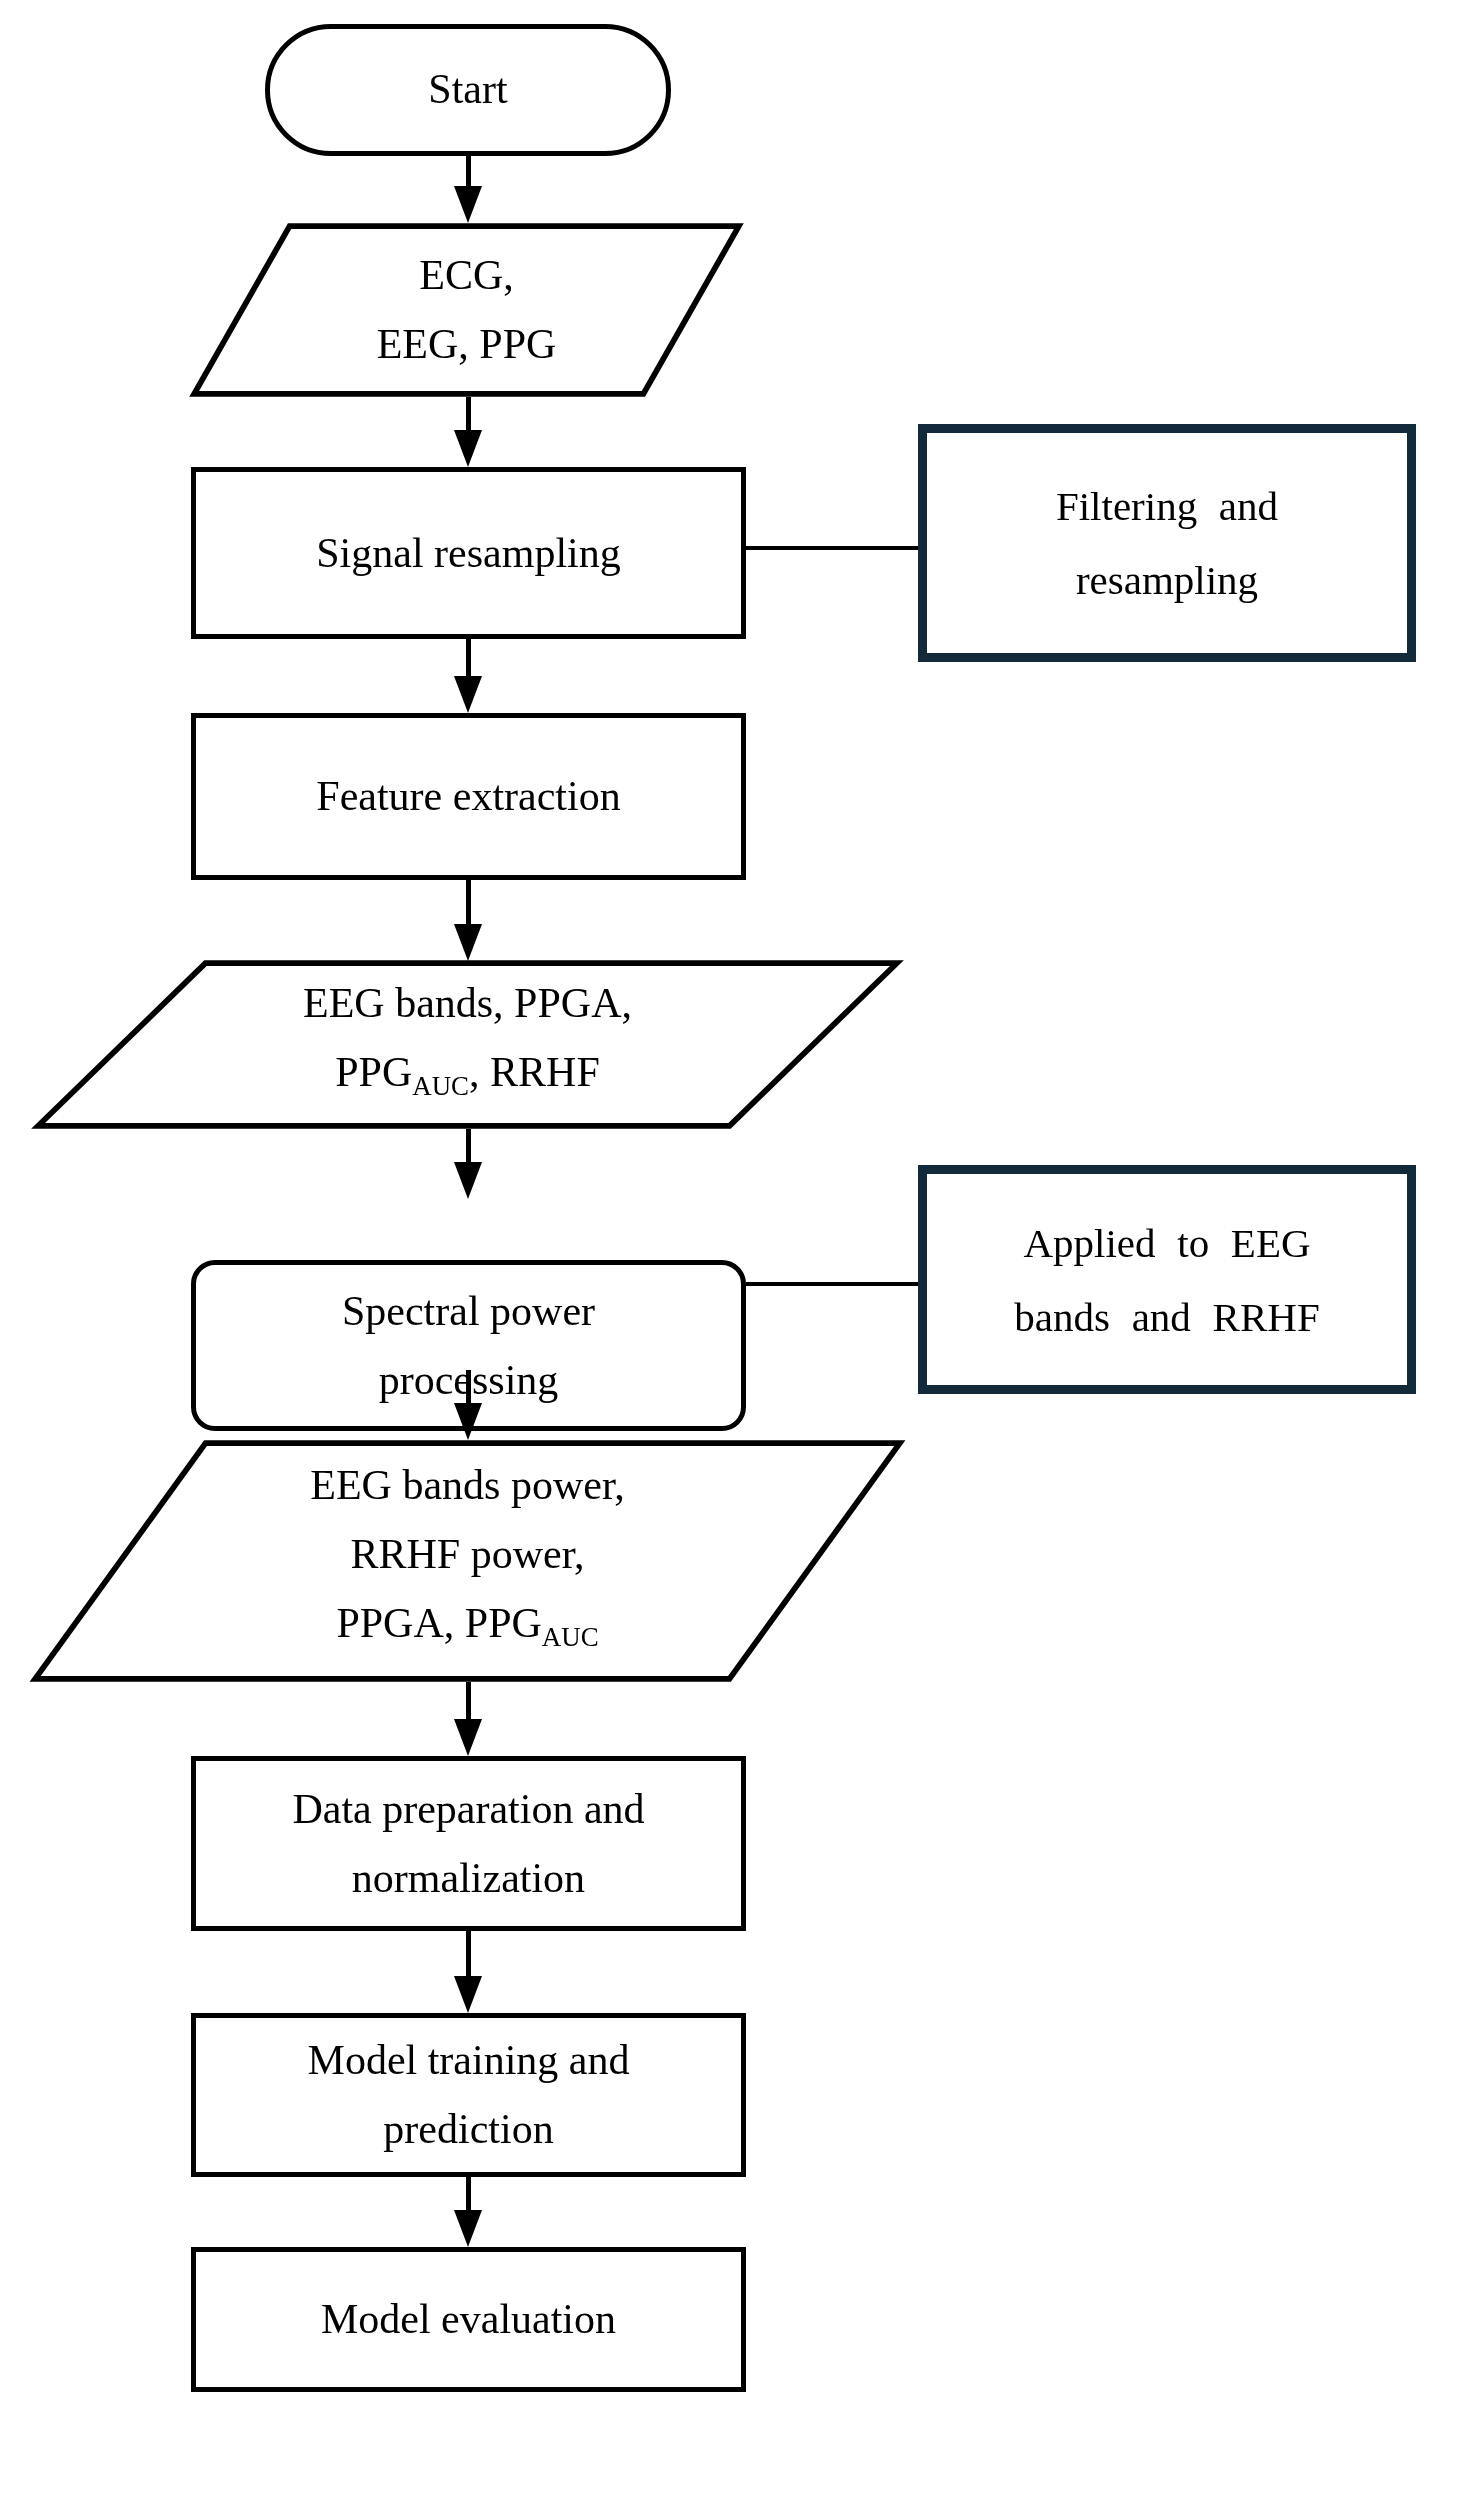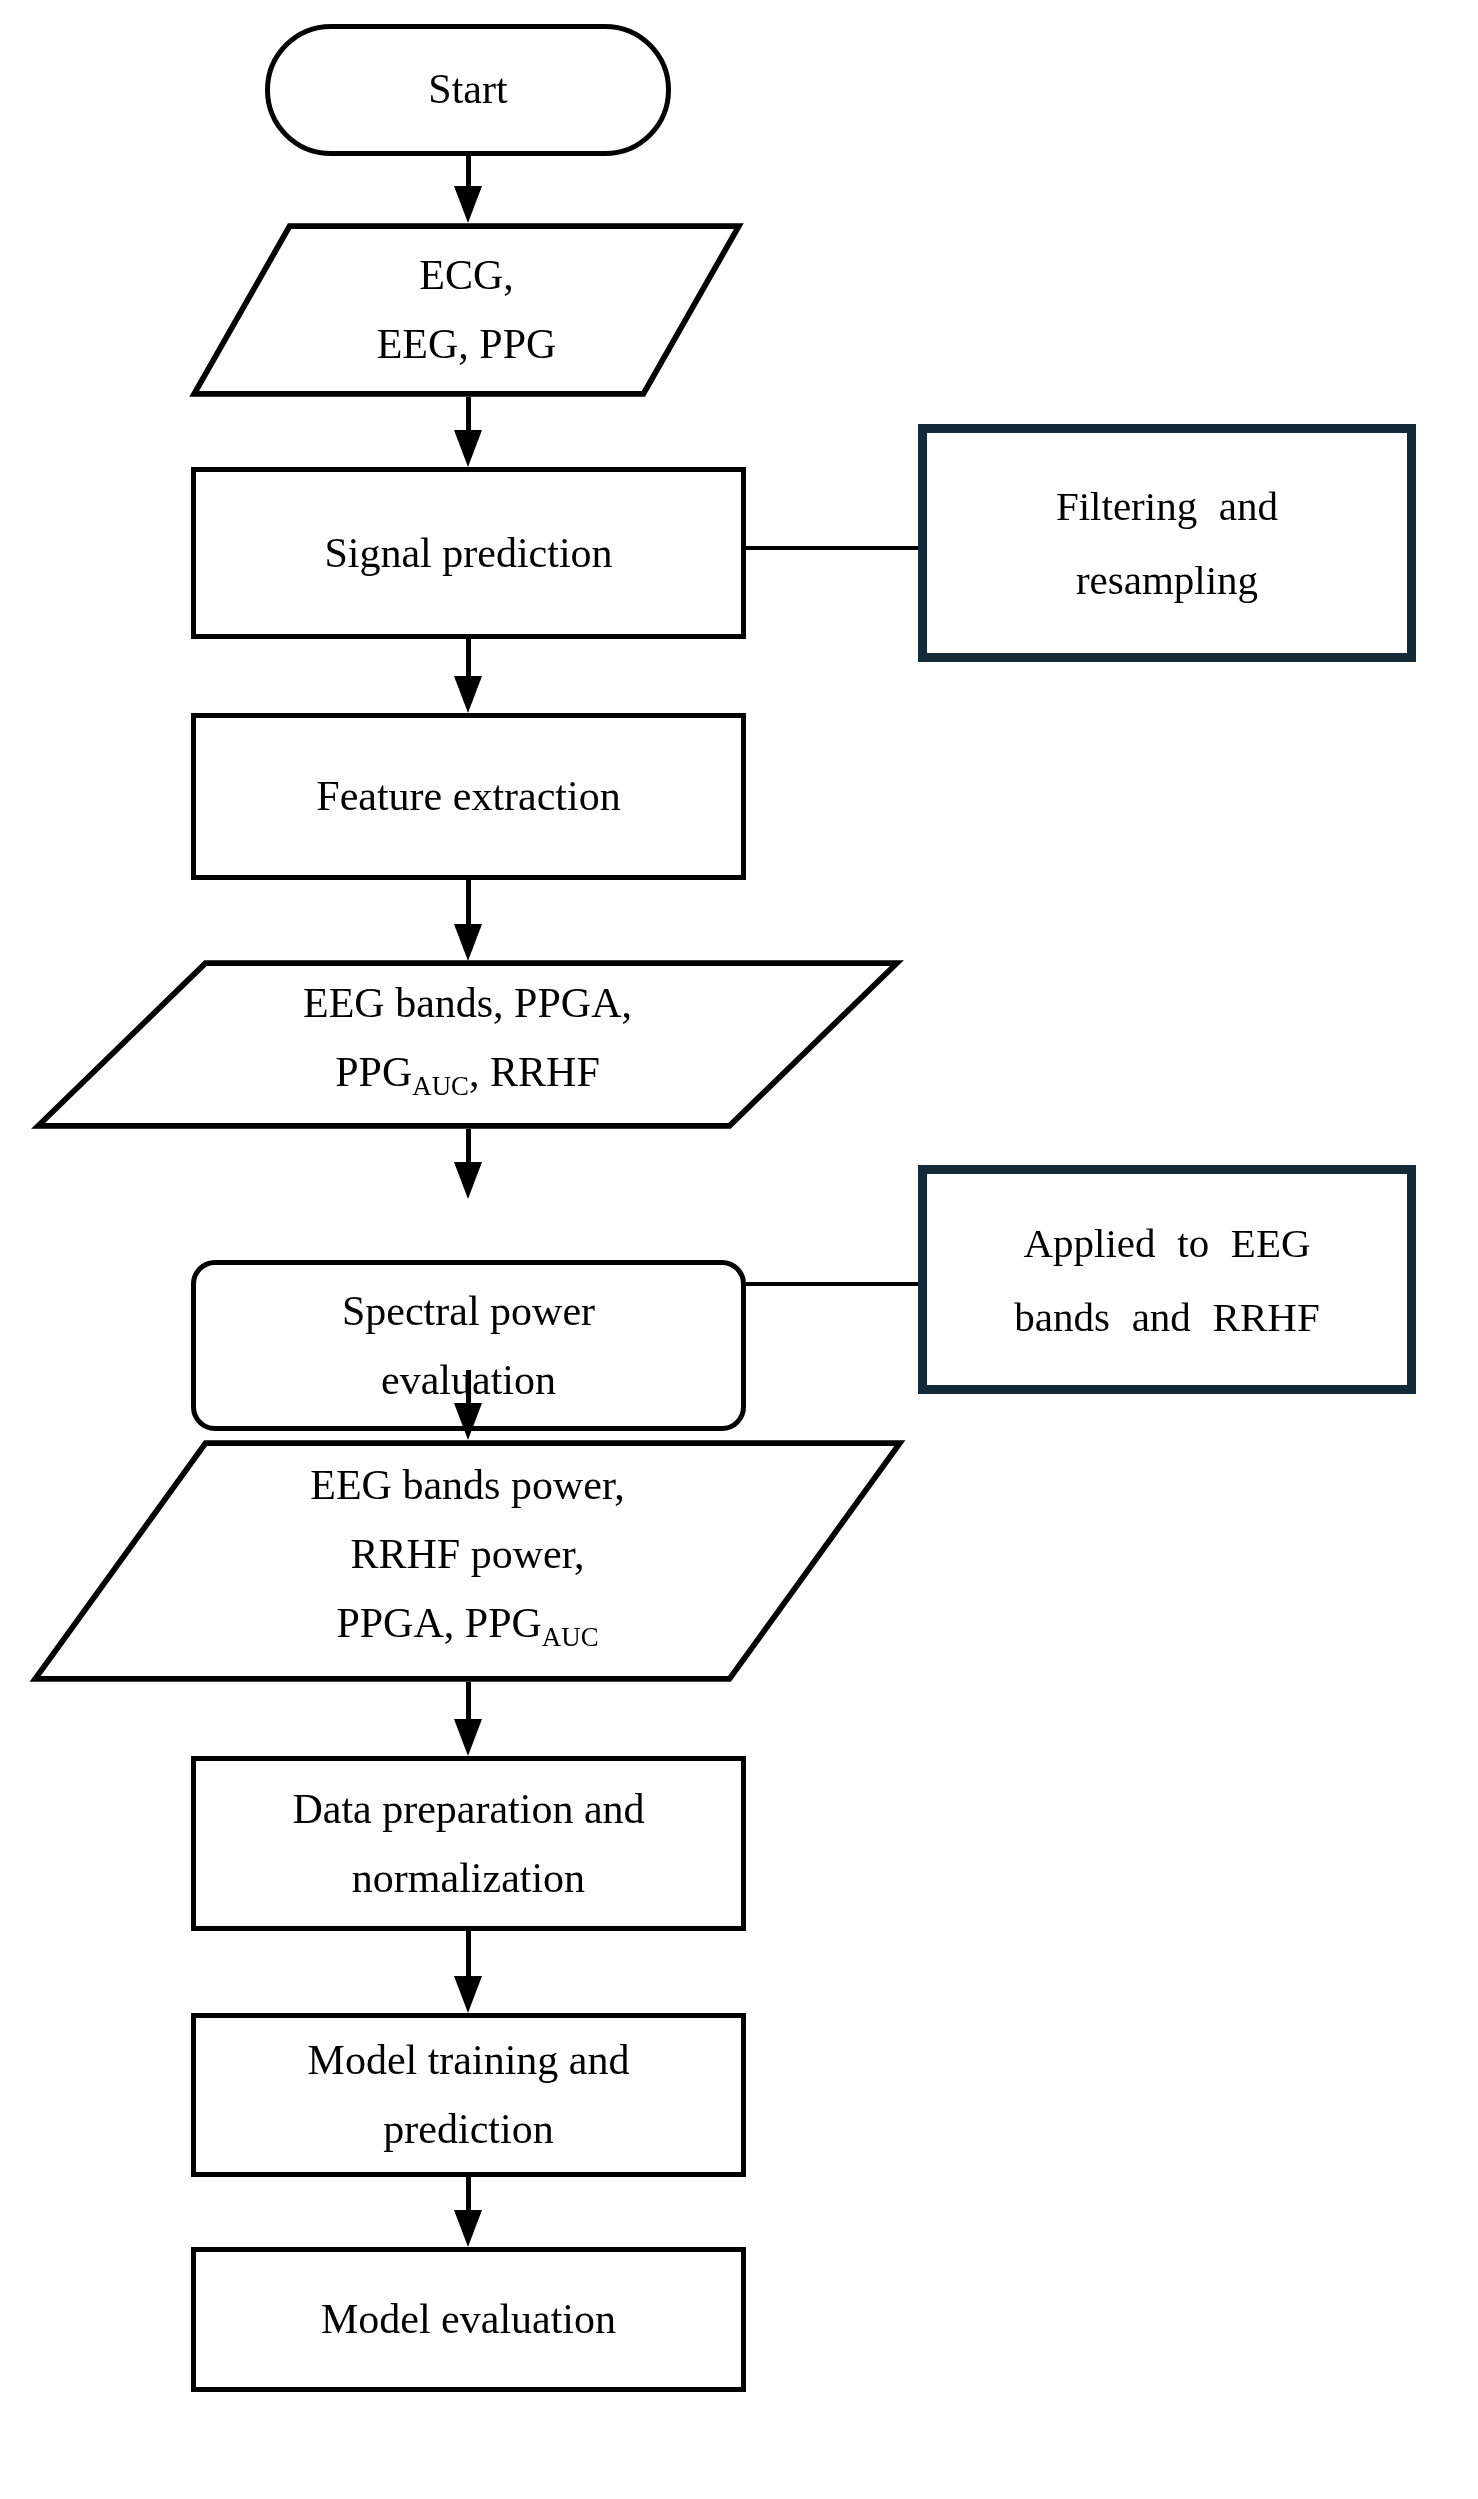--- a/index.html
+++ b/index.html
@@ -104,21 +104,21 @@
         <div class="tline"><span>ECG,</span></div>
         <div class="tline"><span>EEG, PPG</span></div>
       </div>
   </div>
 
   <div class="ashaft" style="left:466px; top:397px; height:35px;"></div>
   <div class="ahead" style="left:454px; top:430px;"></div>
 
   <div class="node rect" style="left:191px; top:467px; width:555px; height:172px;">
     <div class="node-text">
-        <div class="tline"><span>Signal prediction</span></div>
+        <div class="tline"><span>Signal resampling</span></div>
       </div>
   </div>
 
   <div class="connector" style="left:746px; top:546px; width:172px;"></div>
 
   <div class="node annotation" style="left:918px; top:424px; width:498px; height:238px;">
     <div class="node-text">
         <div class="tline"><span>Filtering and</span></div>
         <div class="tline"><span>resampling</span></div>
       </div>
@@ -145,21 +145,21 @@
         <div class="tline"><span>PPG</span><span class="sub">AUC</span><span>, RRHF</span></div>
       </div>
   </div>
 
   <div class="ashaft" style="left:466px; top:1129px; height:35px;"></div>
   <div class="ahead" style="left:454px; top:1162px;"></div>
 
   <div class="node rect" style="left:191px; top:1260px; width:555px; height:171px;border-radius:24px;">
     <div class="node-text">
         <div class="tline"><span>Spectral power</span></div>
-        <div class="tline"><span>evaluation</span></div>
+        <div class="tline"><span>processing</span></div>
       </div>
   </div>
 
   <div class="connector" style="left:746px; top:1282px; width:172px;"></div>
 
   <div class="node annotation" style="left:918px; top:1165px; width:498px; height:229px;">
     <div class="node-text">
         <div class="tline"><span>Applied to EEG</span></div>
         <div class="tline"><span>bands and RRHF</span></div>
       </div>

